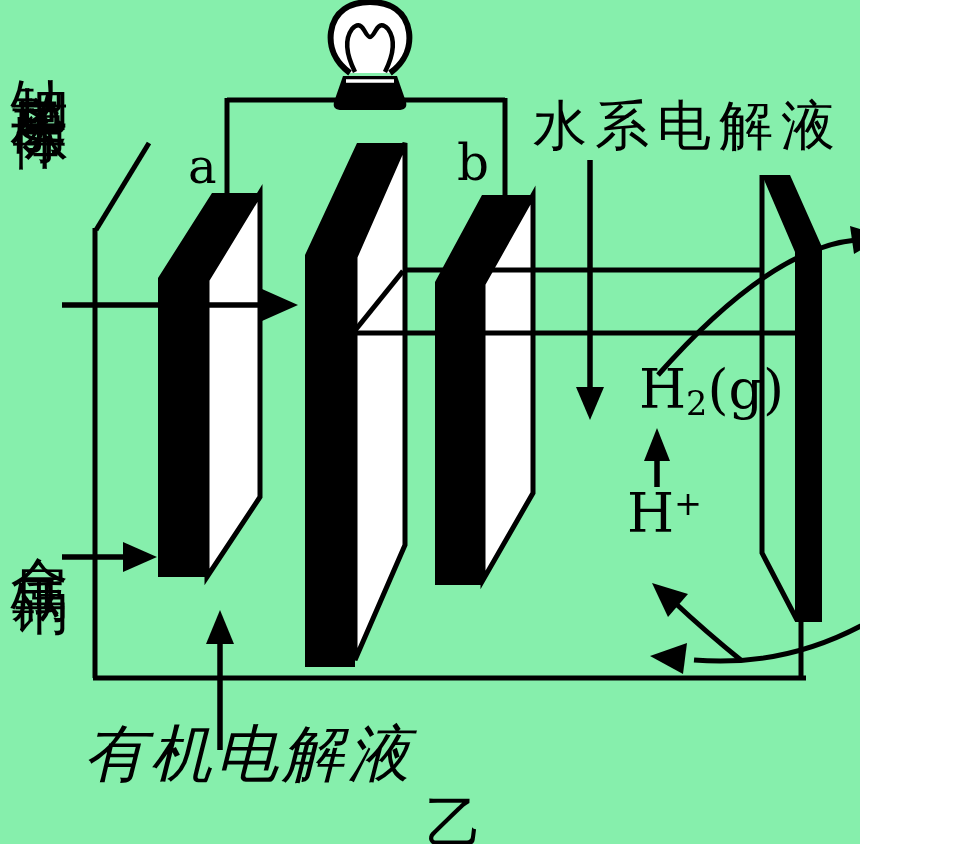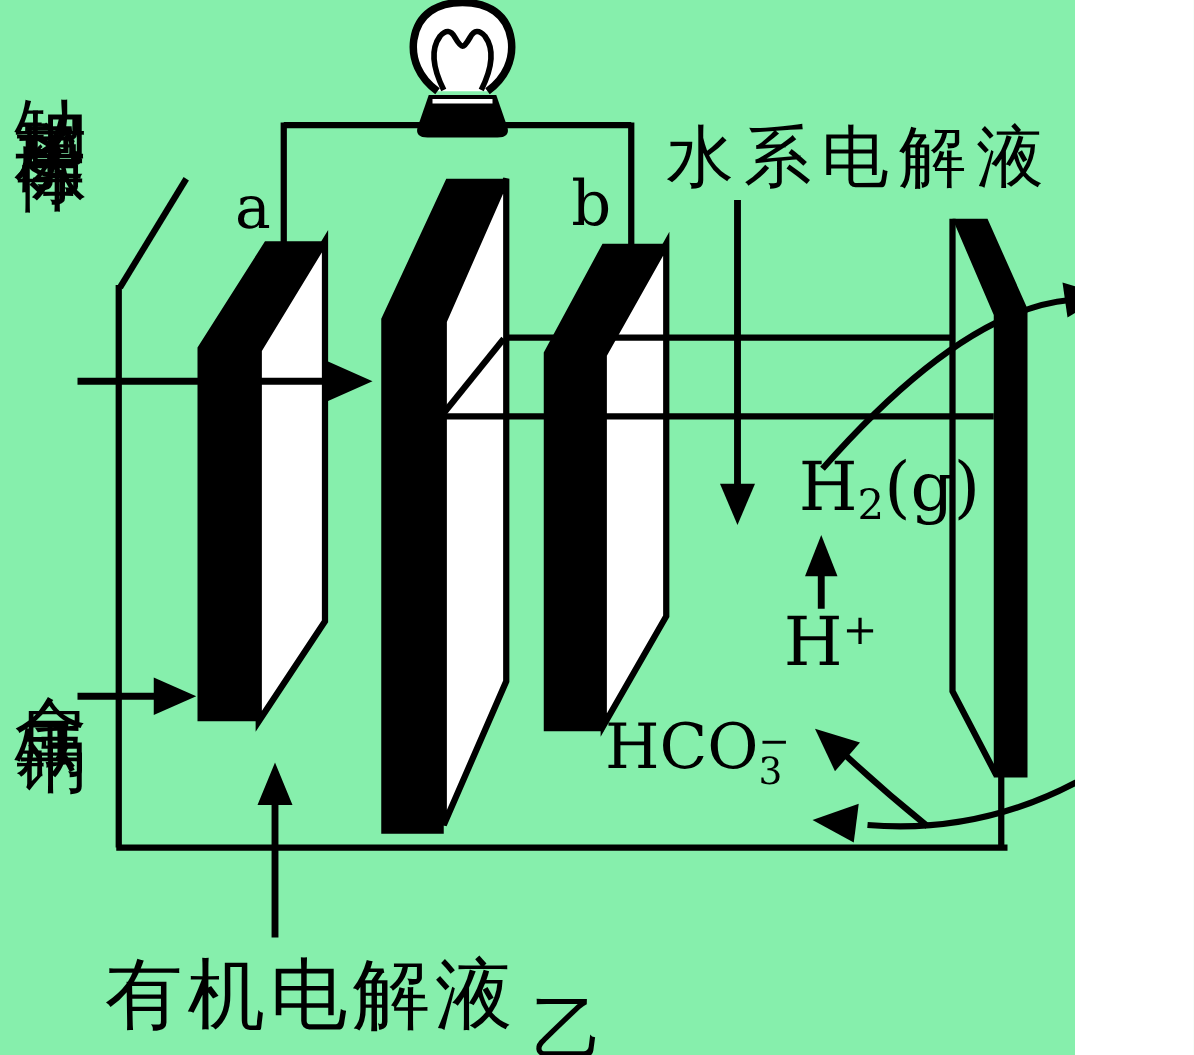--- a/index.html
+++ b/index.html
@@ -99,35 +99,32 @@
   </svg>
 
   <div class="lbl cjk vert" style="left:1px;top:34px;font-size:58px;letter-spacing:7px;">钠超离子导体</div>
 
   <div class="lbl cjk vert" style="left:1px;top:510px;font-size:58px;letter-spacing:13px;">金属钠</div>
 
   <div class="lbl cjk" style="left:533px;top:90px;font-size:54px;letter-spacing:8px;">水系电解液</div>
 
   <div class="lbl cjk vert" style="left:874px;top:154px;font-size:50px;letter-spacing:16px;">氢能源</div>
 
-  <div class="lbl cjk" style="left:84px;top:754px;font-size:62px;letter-spacing:4px;">有机电解液</div>
+  <div class="lbl cjk" style="left:84px;top:712px;font-size:62px;letter-spacing:4px;font-style:italic;">有机电解液</div>
 
   <div class="lbl cjk" style="left:426px;top:786px;font-size:56px;">乙</div>
 
   <div class="lbl serif" style="left:188px;top:138px;font-size:48px;">a</div>
 
   <div class="lbl serif" style="left:457px;top:134px;font-size:50px;">b</div>
 
   <div class="lbl serif" style="left:603px;top:358px;font-size:54px;margin-left:36px;">
     <span>H</span><span class="sub">2</span><span>(g)</span>
   </div>
 
   <div class="lbl serif" style="left:627px;top:482px;font-size:54px;">
     <span>H</span><span class="sup">+</span>
   </div>
 
-  <div class="lbl serif" style="left:484px;top:568px;font-size:50px;">
-    <span>HCO</span><span class="stack"><span>−</span><span>3</span></span>
-  </div>
 
 
 
 </div>
 
 </body></html>

